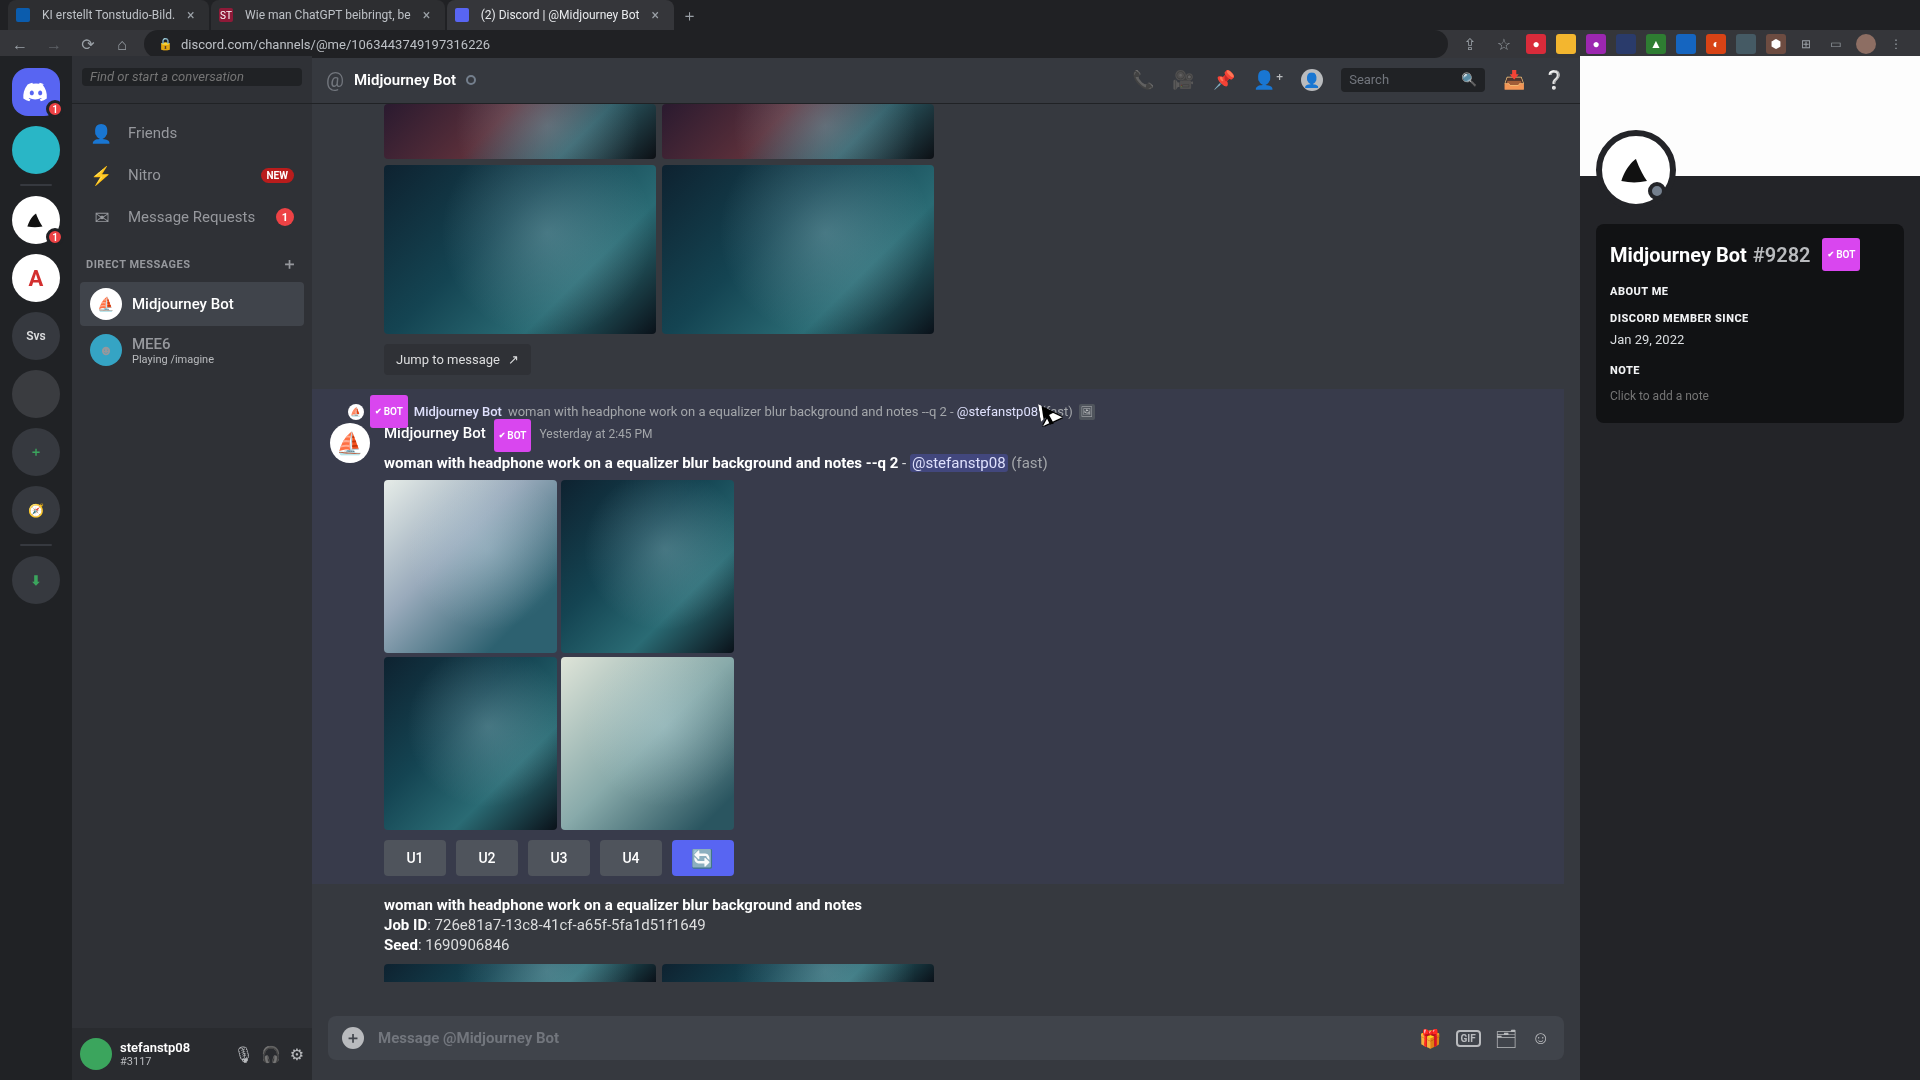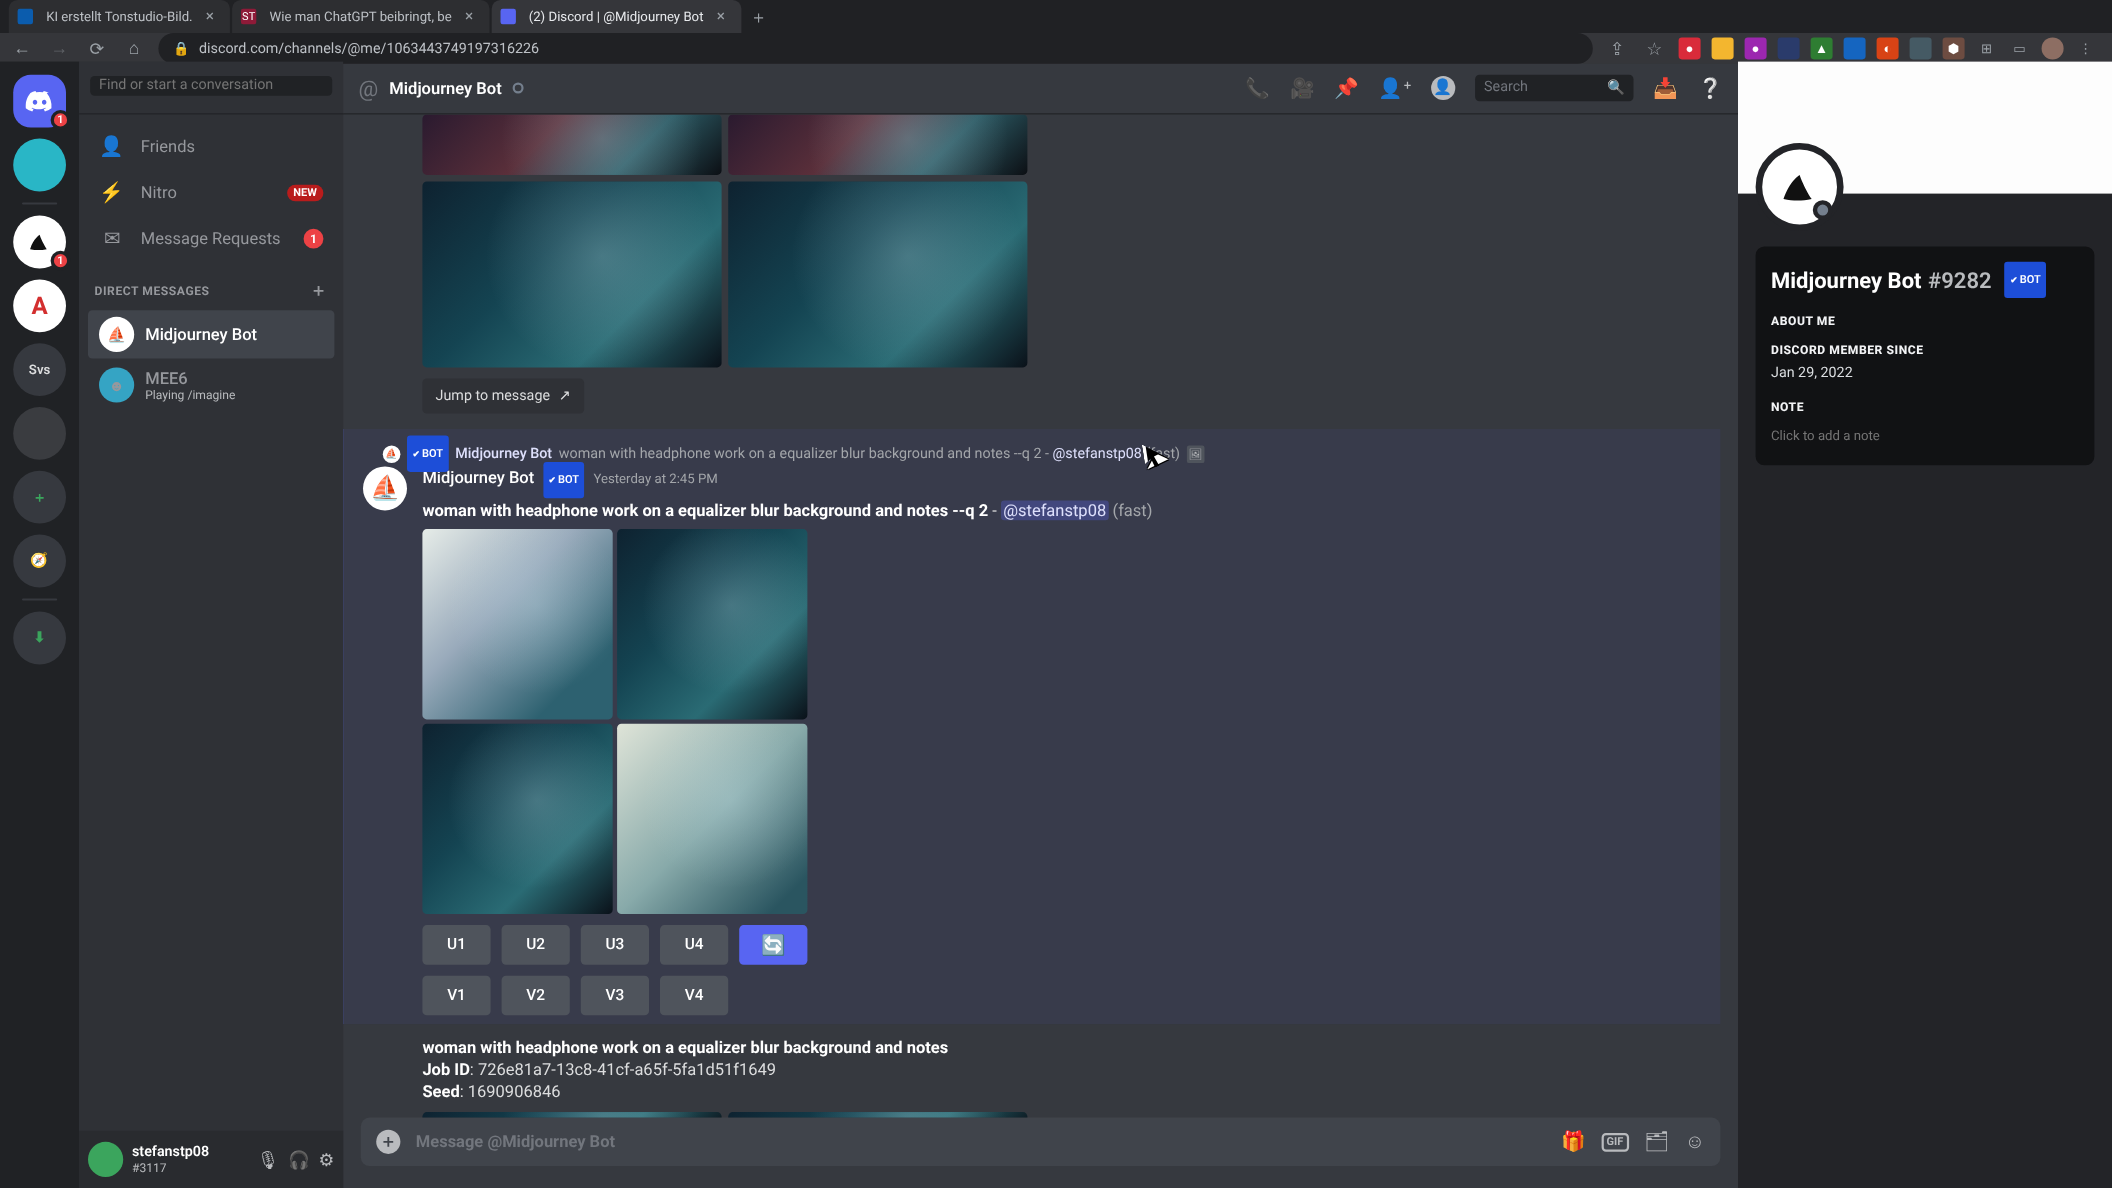--- a/index.html
+++ b/index.html
@@ -30,21 +30,21 @@
 .server-pill.home { background: #5865f2; border-radius: 16px; }
 .server-pill.round { border-radius: 50%; }
 .server-pill .pill-badge { position: absolute; bottom: -2px; right: -4px; min-width: 18px; height: 18px; background: #ed4245; border-radius: 9px; border: 3px solid #202225; font-size: 10px; color: #fff; display: flex; align-items: center; justify-content: center; padding: 0 2px; }
 .server-sep { width: 32px; height: 2px; background: #36393f; border-radius: 1px; }
 .server-pill.green { color: #3ba55d; }
 .server-pill.svs { background: #36393f; font-size: 12px; }
 
 
 .dm-sidebar { width: 240px; background: #2f3136; display: flex; flex-direction: column; }
 .dm-search { height: 48px; padding: 10px; border-bottom: 1px solid #202225; }
-.dm-search-input { width: 100%; height: 18px; background: #202225; border: none; border-radius: 4px; color: #a3a6aa; padding: 0 8px; font-size: 13px; }
+.dm-search-input { width: 100%; height: 18px; background: #202225; border: none; border-radius: 4px; color: #a3a6aa; padding: 0 8px; font-size: 13px; font-style: italic; }
 .dm-nav { padding: 8px 8px 0; }
 .dm-nav-item { height: 42px; display: flex; align-items: center; gap: 14px; padding: 0 10px; border-radius: 4px; color: #96989d; font-size: 15px; position: relative; }
 .dm-nav-item .nav-icon { width: 24px; text-align: center; font-size: 18px; }
 .dm-nav-item .new-badge { position: absolute; right: 10px; background: #b91c1c; color: #fff; font-size: 10px; font-weight: 700; padding: 2px 6px; border-radius: 8px; }
 .dm-nav-item .count-badge { position: absolute; right: 10px; background: #ed4245; color: #fff; font-size: 11px; font-weight: 700; width: 18px; height: 18px; border-radius: 9px; display: flex; align-items: center; justify-content: center; }
 .dm-header { display: flex; justify-content: space-between; align-items: center; padding: 16px 14px 6px; color: #96989d; font-size: 11px; font-weight: 700; letter-spacing: .5px; }
 .dm-header .plus { font-size: 16px; }
 .dm-item { height: 44px; display: flex; align-items: center; gap: 10px; padding: 0 10px; margin: 1px 8px; border-radius: 4px; color: #96989d; }
 .dm-item.selected { background: #40444b; color: #fff; }
 .dm-avatar { width: 32px; height: 32px; border-radius: 50%; background: #4f545c; display: flex; align-items: center; justify-content: center; font-size: 14px; }
@@ -75,21 +75,21 @@
 .img-grid { display: grid; grid-template-columns: 1fr 1fr; gap: 6px; }
 .img-cell { background: linear-gradient(135deg, #0e2230, #144452 40%, #2a6b74 70%, #0a1119); border-radius: 4px; position: relative; overflow: hidden; }
 .img-cell::after { content: ""; position: absolute; inset: 0; background: radial-gradient(circle at 60% 40%, rgba(200,230,240,.25), transparent 55%); }
 .img-cell.warm { background: linear-gradient(135deg, #2a1a2f, #5a2f3a 40%, #2c5a64 70%, #0c0f14); }
 
 .jump-btn { margin-top: 10px; display: inline-flex; align-items: center; gap: 8px; background: #2f3136; color: #dcddde; font-size: 13px; padding: 8px 12px; border-radius: 4px; }
 
 .msg-highlight { background: rgba(88,101,242,.07); border-left: 2px solid #5865f2; margin-left: -2px; padding: 8px 0 8px 72px; position: relative; }
 .reply-ref { position: absolute; top: 6px; left: 36px; right: 12px; display: flex; align-items: center; gap: 6px; color: #b9bbbe; font-size: 13px; }
 .reply-ref .ref-avatar { width: 16px; height: 16px; border-radius: 50%; background: #fff; display: inline-flex; align-items: center; justify-content: center; font-size: 9px; color: #000; }
-.bot-chip { background: #1d4ed8; color: #fff; font-size: 10px; font-weight: 600; padding: 11px 5px; border-radius: 3px; display: inline-flex; align-items: center; gap: 2px; }
+.bot-chip { background: #d946ef; color: #fff; font-size: 10px; font-weight: 600; padding: 11px 5px; border-radius: 3px; display: inline-flex; align-items: center; gap: 2px; }
 .bot-chip::before { content: "✔"; font-size: 8px; }
 .reply-ref .ref-name { color: #dee0fc; font-weight: 500; }
 .reply-ref .ref-text { color: #a3a6aa; white-space: nowrap; overflow: hidden; text-overflow: ellipsis; }
 .reply-ref .mention { color: #dee0fc; }
 .reply-ref .ref-img { width: 16px; height: 16px; background: #4f545c; border-radius: 2px; display: flex; align-items: center; justify-content: center; font-size: 10px; }
 
 .msg-avatar { position: absolute; left: 18px; top: 34px; width: 40px; height: 40px; border-radius: 50%; background: #fff; display: flex; align-items: center; justify-content: center; font-size: 22px; }
 .msg-header-line { display: flex; align-items: baseline; gap: 8px; margin-top: 22px; }
 .msg-author { color: #fff; font-size: 15px; font-weight: 500; }
 .msg-time { color: #a3a6aa; font-size: 12px; }
@@ -339,26 +339,20 @@
               </div>
             </div>
 
             <div class="btn-row">
               <div class="mj-btn">U1</div>
               <div class="mj-btn">U2</div>
               <div class="mj-btn">U3</div>
               <div class="mj-btn">U4</div>
               <div class="mj-btn cycle">🔄</div>
             </div>
-            <div class="btn-row">
-              <div class="mj-btn">V1</div>
-              <div class="mj-btn">V2</div>
-              <div class="mj-btn">V3</div>
-              <div class="mj-btn">V4</div>
-            </div>
           </div>
 
           <div class="job-info">
             <div class="line"><span class="label">woman with headphone work on a equalizer blur background and notes</span></div>
             <div class="line"><span class="label">Job ID</span>: <span>726e81a7-13c8-41cf-a65f-5fa1d51f1649</span></div>
             <div class="line"><span class="label">Seed</span>: <span>1690906846</span></div>
           </div>
 
           <div class="bottom-strip">
             <div class="img-cell"></div>

